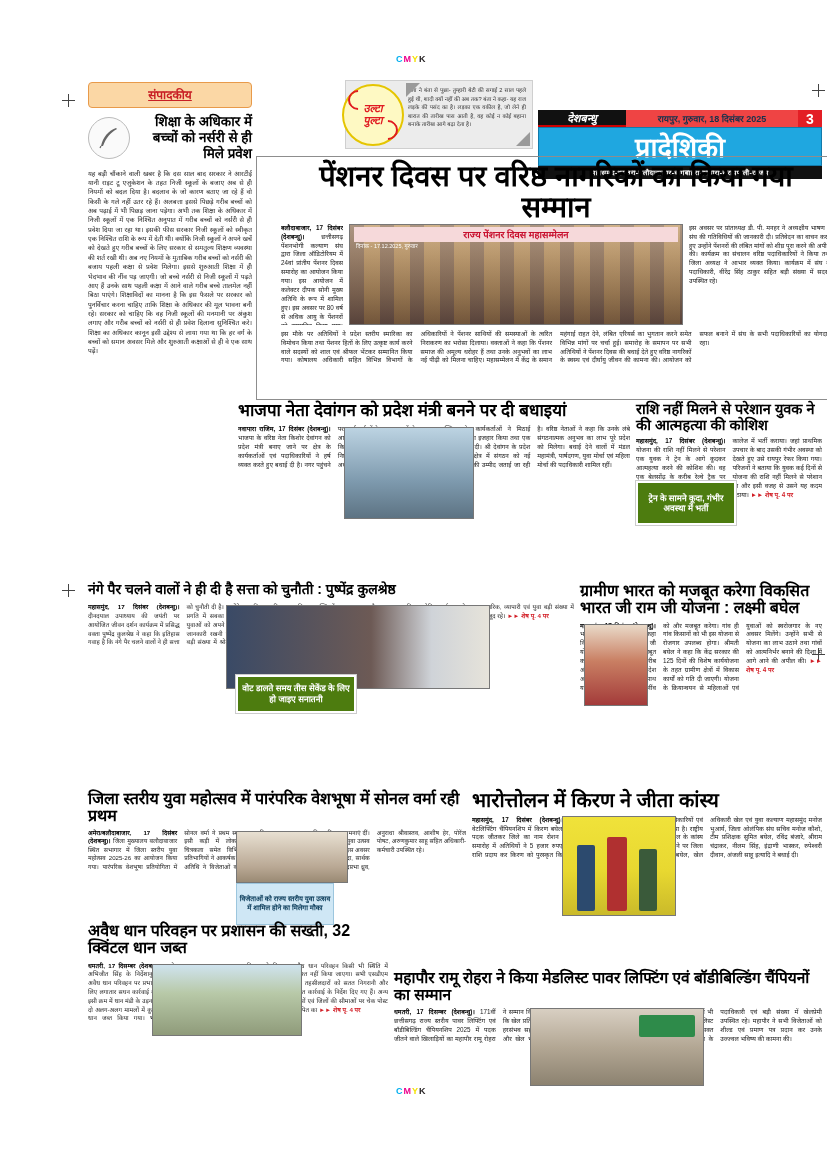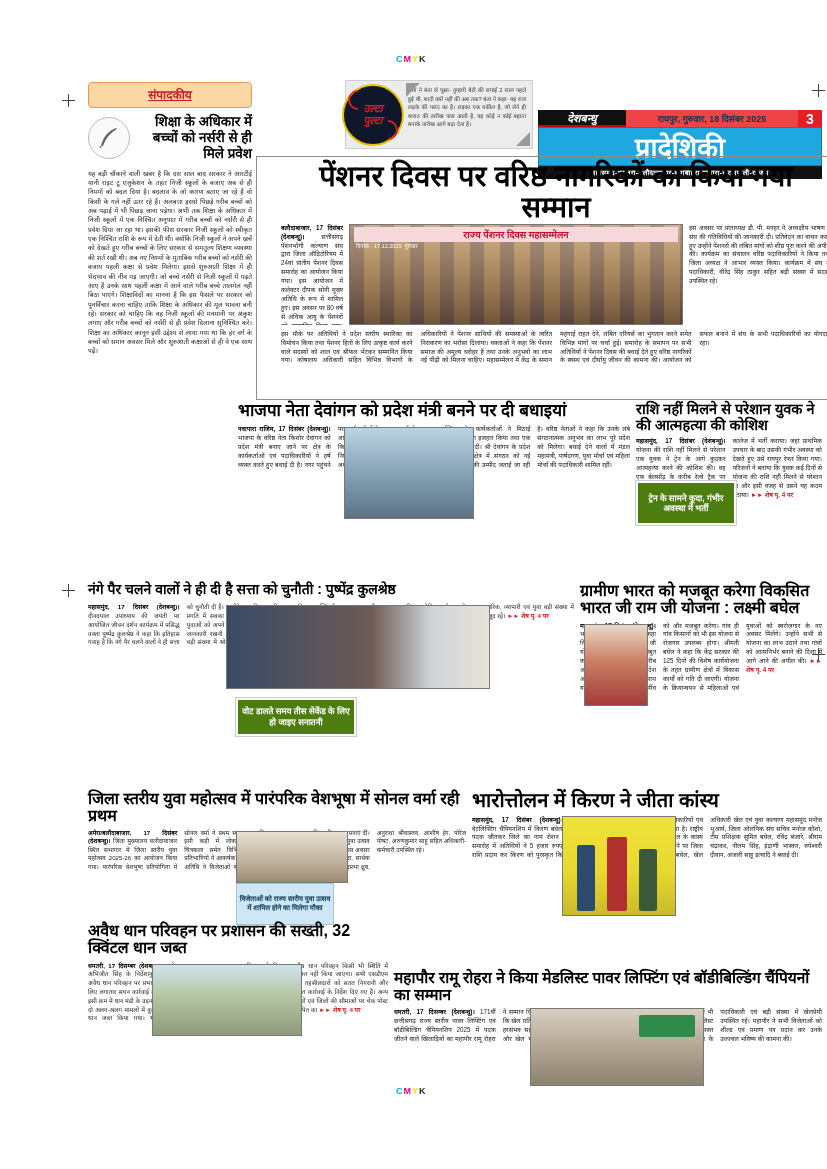--- a/index.html
+++ b/index.html
@@ -25,21 +25,21 @@
   .edit-label{background:#fbd7a5;border:1px solid #e89a4a;border-radius:4px;text-align:center;
               color:#c81f25;font-weight:bold;font-size:12px;padding:3px 0 4px;text-decoration:underline;}
   .edit-head{display:flex;gap:5px;margin-top:6px;align-items:center;}
   .quill{width:40px;height:40px;border:1px solid #bbb;border-radius:50%;flex:0 0 auto;
          display:flex;align-items:center;justify-content:center;background:#fafafa;}
   .edit-title{font-size:13.5px;font-weight:bold;line-height:1.2;text-align:right;color:#000;}
 
   
   .joke-box{background:#ececec;border:1px solid #cfcfcf;}
   .up-logo{position:absolute;left:-4px;top:3px;width:58px;height:58px;border-radius:50%;
-           background:#0f172a;border:2px solid #e5c500;display:flex;flex-direction:column;
+           background:#fef9c3;border:2px solid #e5c500;display:flex;flex-direction:column;
            align-items:center;justify-content:center;z-index:2;}
   .up-logo span{color:#e01b22;font-weight:bold;font-size:11px;line-height:1.05;font-style:italic;}
   .up-arrow{position:absolute;width:16px;height:16px;border:2.5px solid #e01b22;border-radius:50%;
             border-right-color:transparent;border-bottom-color:transparent;}
   .joke-txt{margin-left:58px;padding:5px 6px 4px 4px;font-size:5.7px;line-height:1.5;
             text-align:justify;color:#333;}
   .tri{width:0;height:0;border-style:solid;position:absolute;}
   .tri-tl{border-width:14px 14px 0 0;border-color:#9a9a9a transparent transparent transparent;left:60px;top:2px;}
   .tri-br{border-width:0 0 14px 14px;border-color:transparent transparent #9a9a9a transparent;right:2px;bottom:2px;}
 
@@ -171,21 +171,21 @@
         <span>योजना की राशि नहीं मिलने से परेशान एक युवक ने ट्रेन के आगे कूदकर आत्महत्या करने की कोशिश की। वह एक बेलसोंढ़ के करीब रेल्वे ट्रैक पर घायल अवस्था में मिला। जिसकी सूचना मिलने पर पुलिस ने उसके परिजनों को दी और उसे गंभीर अवस्था में मेडिकल कालेज में भर्ती कराया। जहां प्राथमिक उपचार के बाद उसकी गंभीर अवस्था को देखते हुए उसे रायपुर रेफर किया गया। परिजनों ने बताया कि युवक कई दिनों से योजना की राशि नहीं मिलने से परेशान था और इसी वजह से उसने यह कदम उठाया।</span>
         <span class="contd">►► शेष पृ. 4 पर</span>
       </div>
     </div>
   </div>
 
   <div class="abs" style="left:88px;top:582px;width:486px;height:204px;">
     <div class="hline art-head" style="font-size:14px;text-align:left;">नंगे पैर चलने वालों ने ही दी है सत्ता को चुनौती : पुष्पेंद्र कुलश्रेष्ठ</div>
     <div class="rel" style="margin-top:6px;">
       <div class="photo" style="left:138px;top:2px;width:262px;height:82px;background:linear-gradient(90deg,#3a4a66 0%,#6d5a55 55%,#cfd3d8 78%,#e6e3da 100%);"></div>
-      <div class="red-inset abs" style="left:148px;top:95px;width:112px;height:30px;padding:2px;">वोट डालते समय तीस सेकेंड के लिए हो जाइए सनातनी</div>
+      <div class="red-inset abs" style="left:148px;top:72px;width:112px;height:30px;padding:2px;">वोट डालते समय तीस सेकेंड के लिए हो जाइए सनातनी</div>
       <div class="body-txt" style="column-count:5;column-gap:7px;height:170px;font-size:6.2px;">
         <span class="dateline">महासमुंद, 17 दिसंबर (देशबन्धु)।</span>
         <span>दीनदयाल उपाध्याय की जयंती पर आयोजित जीवन दर्शन कार्यक्रम में प्रसिद्ध वक्ता पुष्पेंद्र कुलश्रेष्ठ ने कहा कि इतिहास गवाह है कि नंगे पैर चलने वालों ने ही सत्ता को चुनौती दी है। उन्होंने कहा कि राष्ट्र की प्रगति में सबका योगदान आवश्यक है। युवाओं को अपने गौरवशाली इतिहास की जानकारी रखनी चाहिए। सभा स्थल पर बड़ी संख्या में श्रोता उपस्थित रहे। उन्होंने कहा कि राष्ट्रभक्ति में बदलाव आया है, सुप्त शैली में बात हो जीतोड़ भाव नहीं। श्री कुलश्रेष्ठ ने कहा कि वोट की ताकत को पहचानना होगा तथा मतदान के समय राष्ट्रहित सर्वोपरि रखना चाहिए। पुष्पेंद्र के साथ पुष्प बिजला नेविल भाई जान ने एक दूसरा पक्ष भी रखा। कार्यक्रम के समापन पर आयोजन समिति ने सभी अतिथियों का आभार व्यक्त करते हुए स्मृति चिन्ह भेंट किए। इस दौरान नगर के गणमान्य नागरिक, व्यापारी एवं युवा बड़ी संख्या में मौजूद रहे।</span>
         <span class="contd">►► शेष पृ. 4 पर</span>
       </div>
     </div>
   </div>
 
   <div class="abs" style="left:580px;top:582px;width:242px;height:204px;">
     <div class="hline art-head" style="font-size:16px;">ग्रामीण भारत को मजबूत करेगा विकसित भारत जी राम जी योजना : लक्ष्मी बघेल</div>

